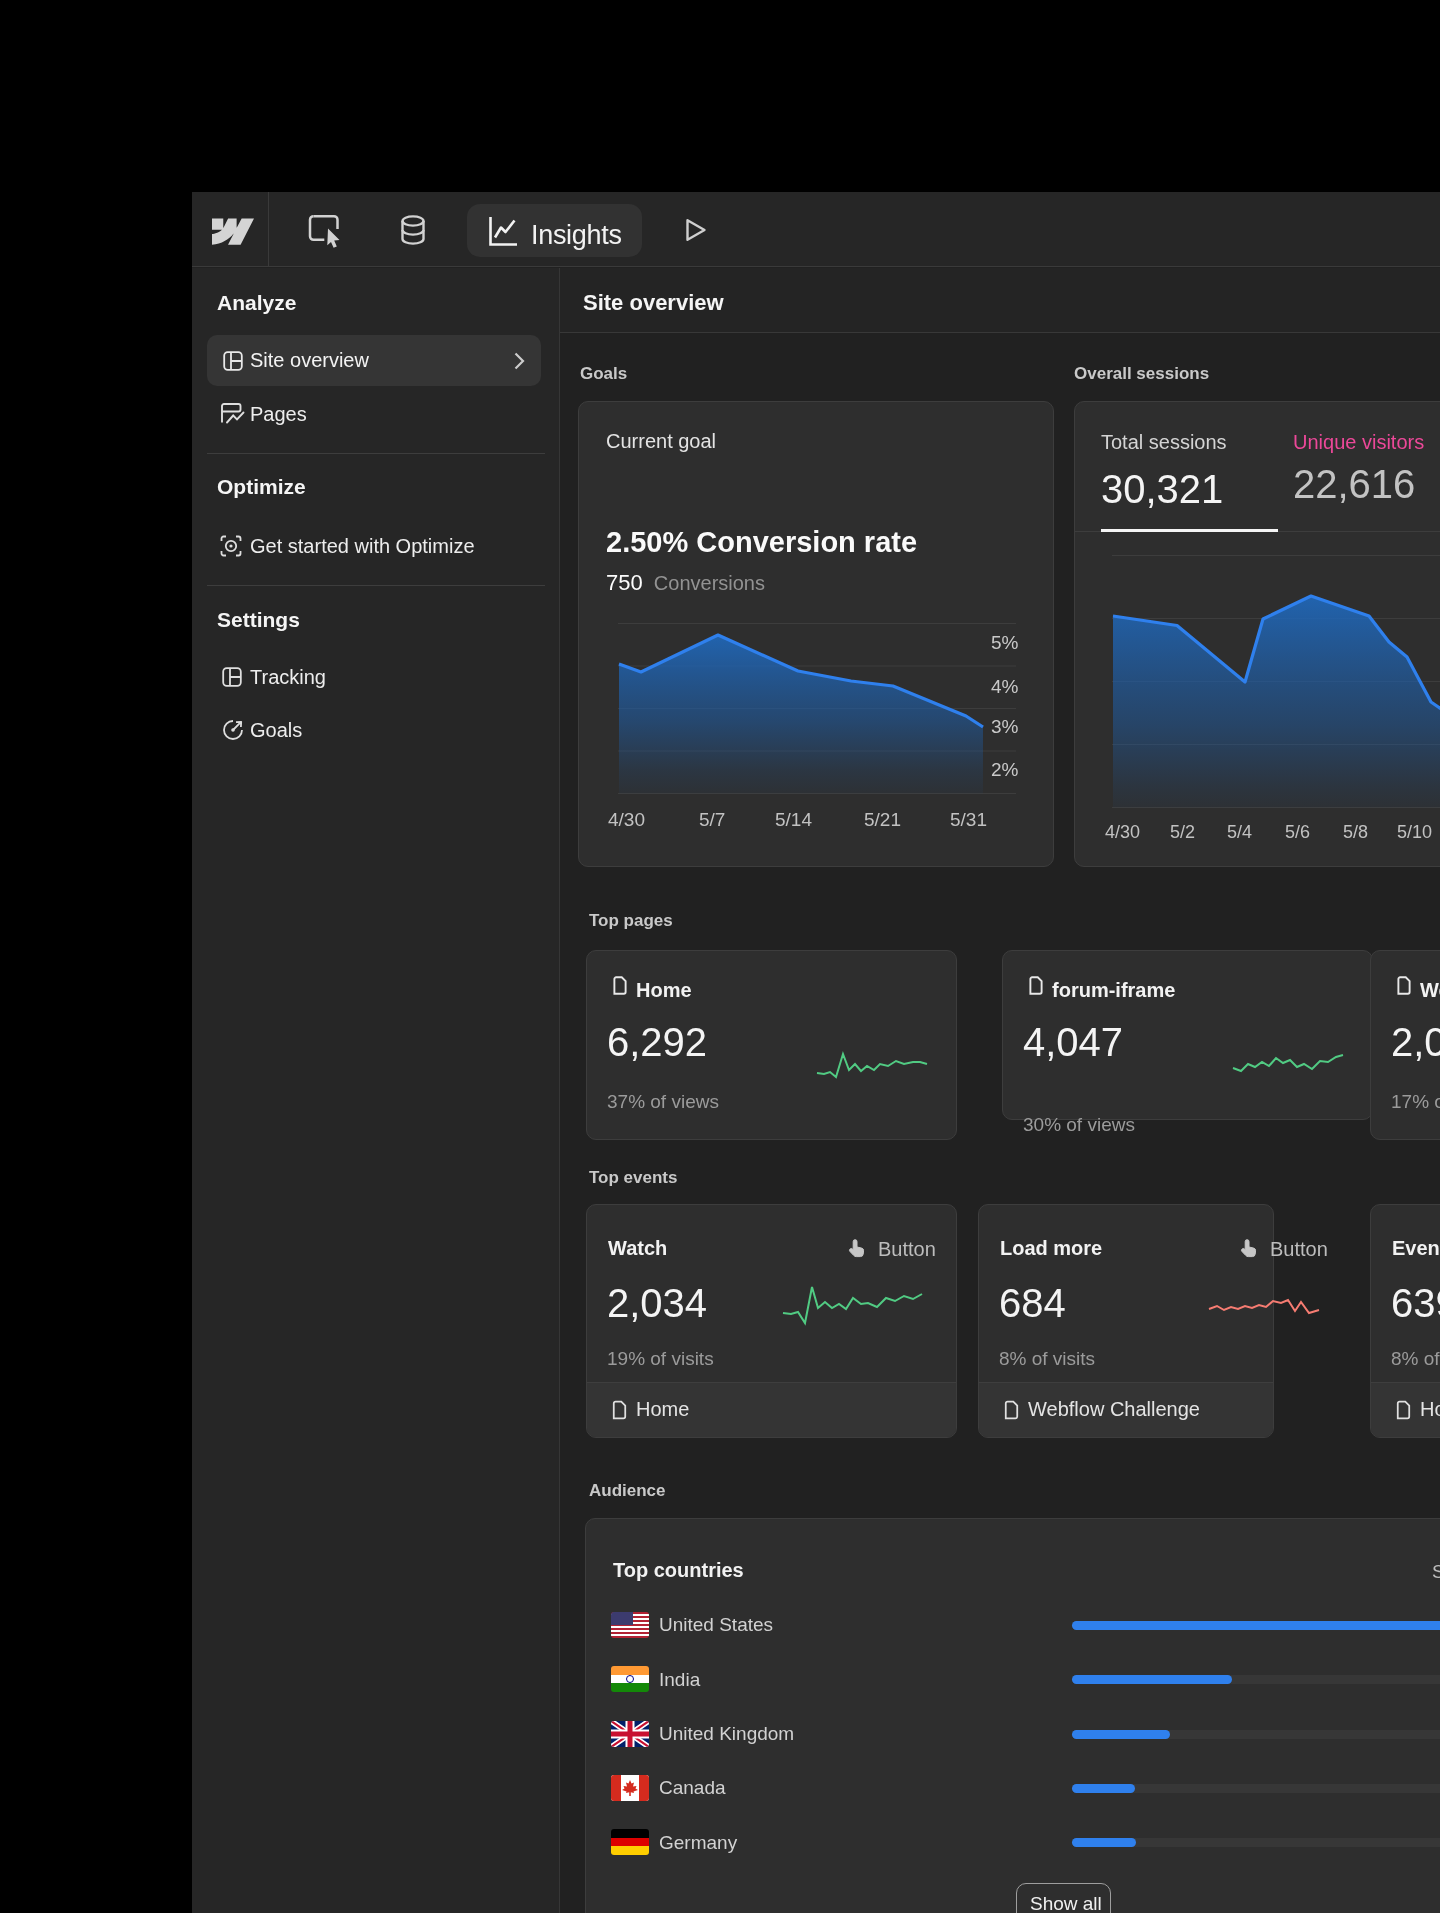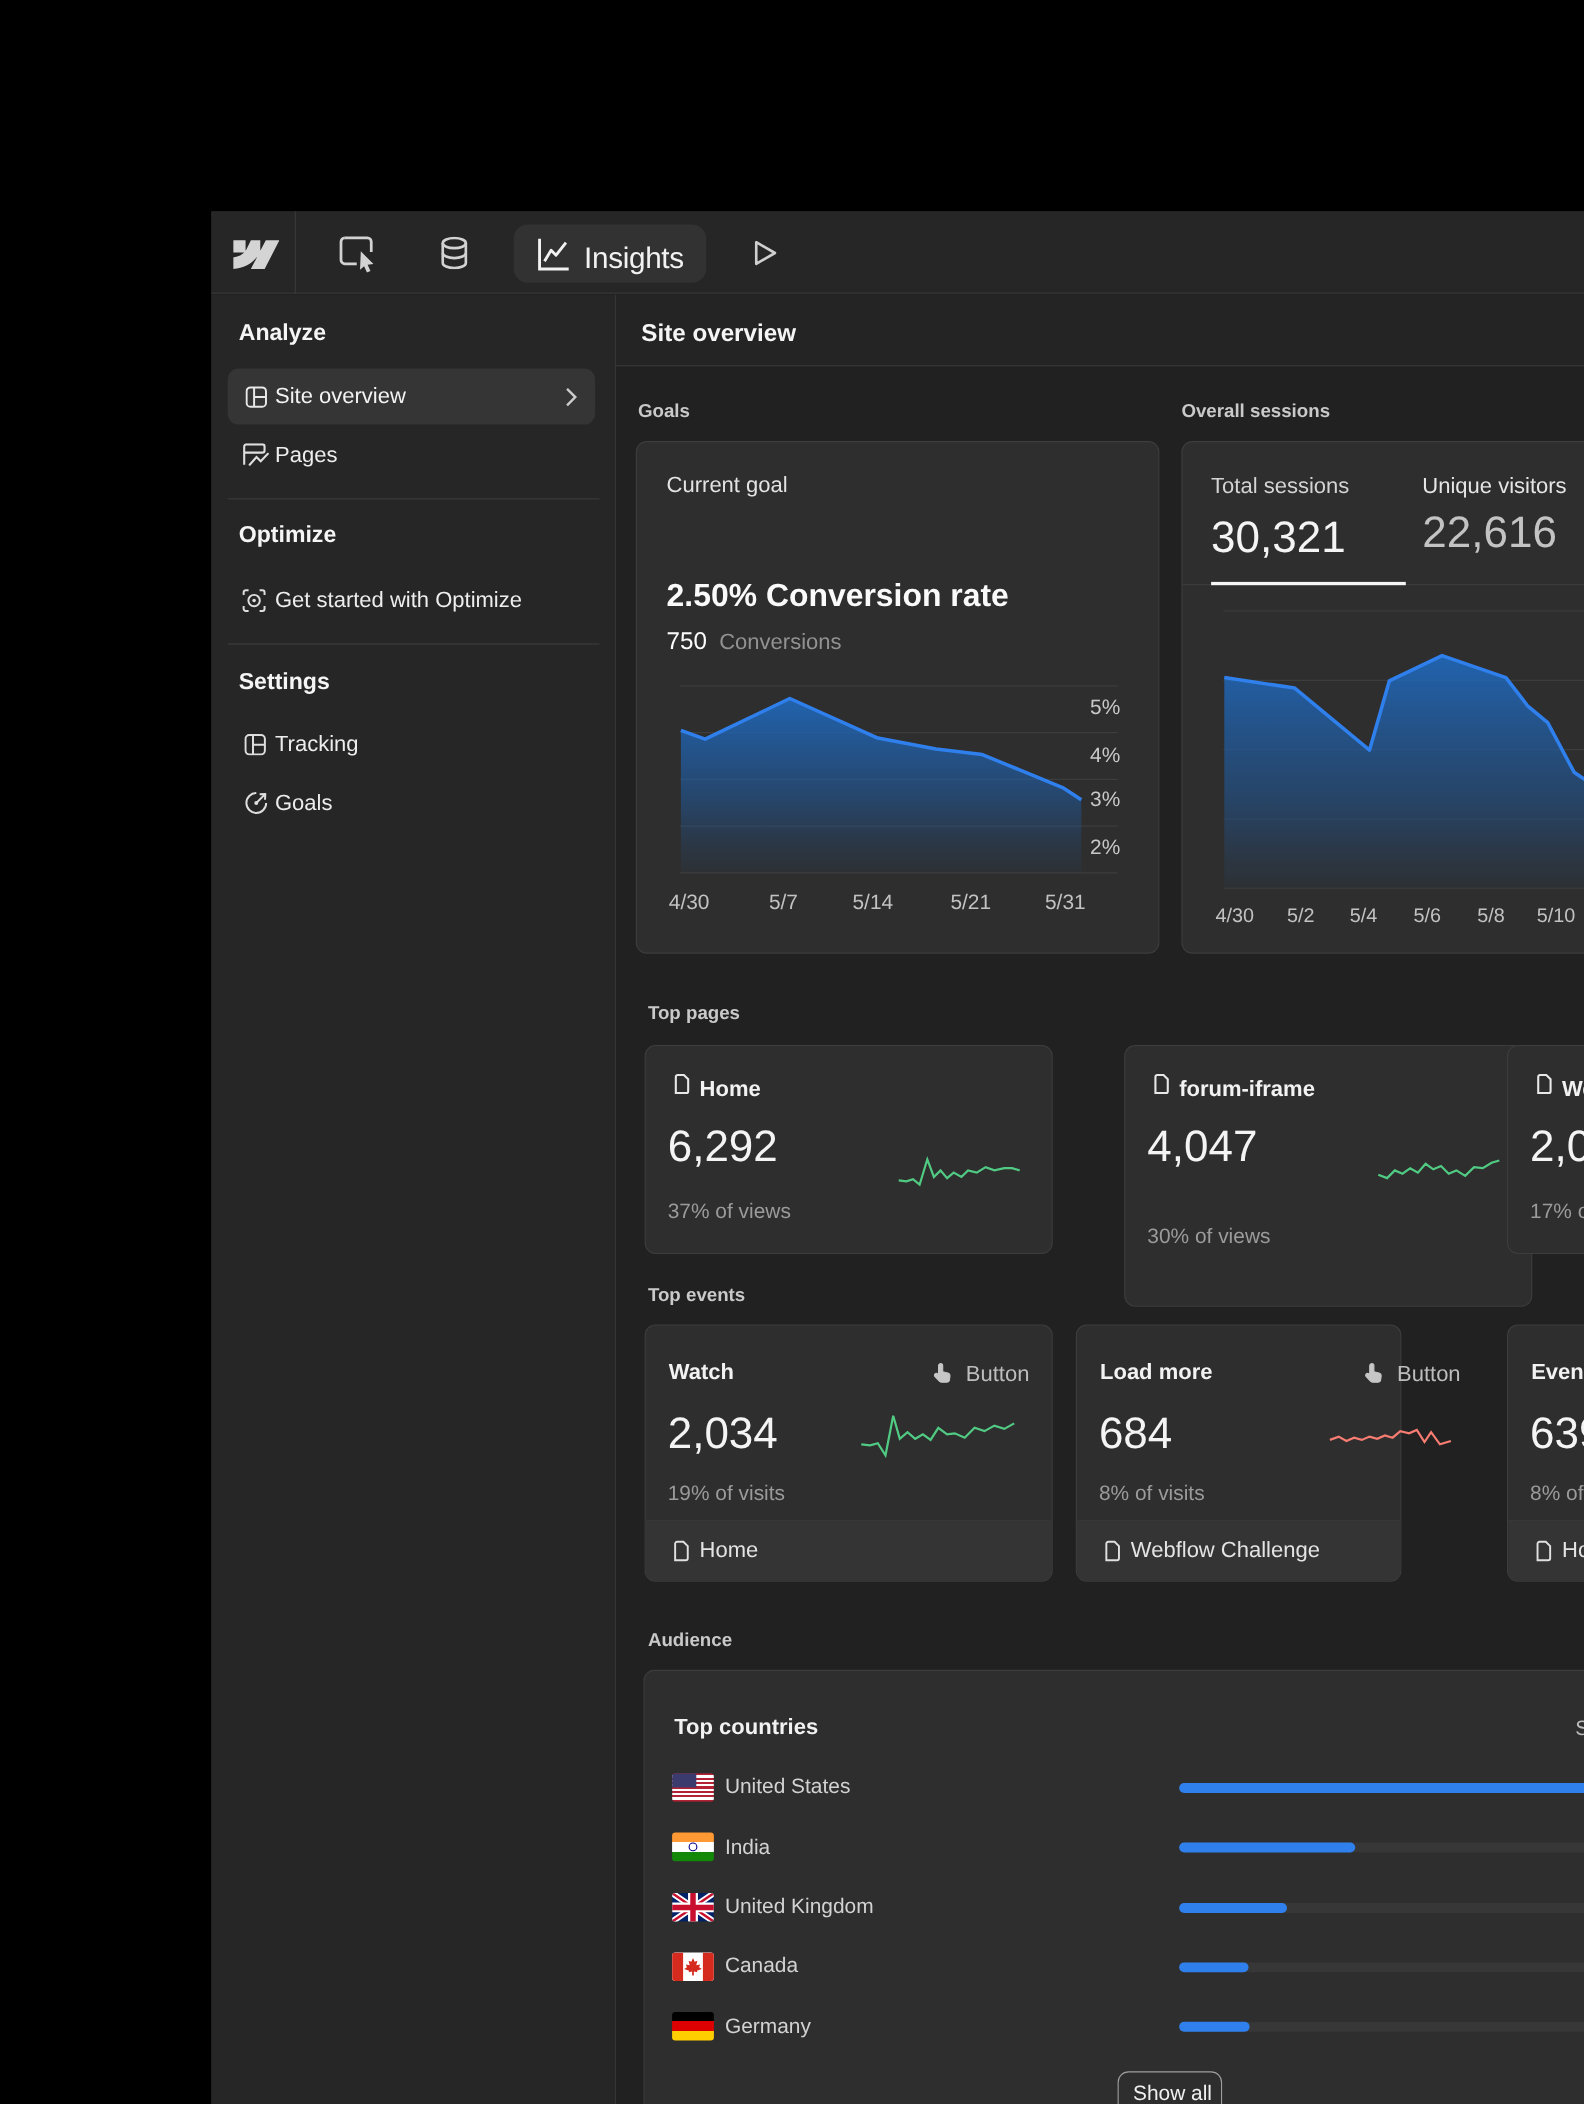--- a/index.html
+++ b/index.html
@@ -159,21 +159,21 @@
         <text x="285" y="213" fill="#c2c2c2">5/21</text>
         <text x="371" y="213" fill="#c2c2c2">5/31</text>
       </g>
     </svg>
   </div>
 
   <div class="seclabel" style="left:882px;top:172px;">Overall sessions</div>
   <div class="card" style="left:882px;top:209px;width:476px;height:466px;">
     <div style="position:absolute;left:26px;top:29px;font-size:20px;color:#d4d4d4;">Total sessions</div>
     <div class="bignum" style="left:26px;top:65px;">30,321</div>
-    <div style="position:absolute;left:218px;top:29px;font-size:20px;color:#e5e5e5;">Unique visitors</div>
+    <div style="position:absolute;left:218px;top:29px;font-size:20px;color:#ec4899;">Unique visitors</div>
     <div class="bignum" style="left:218px;top:60px;color:#c3c3c3;">22,616</div>
     <div style="position:absolute;left:0;top:129px;width:476px;height:1px;background:#3d3d3d;"></div>
     <div style="position:absolute;left:26px;top:127px;width:177px;height:3px;background:#f5f5f5;"></div>
     <svg width="476" height="300" viewBox="0 0 476 300" style="position:absolute;left:0;top:140px;">
       <defs>
         <linearGradient id="sfill" x1="0" y1="0" x2="0" y2="1">
           <stop offset="0" stop-color="#2068ba" stop-opacity="0.92"></stop>
           <stop offset="0.6" stop-color="#1f5ca3" stop-opacity="0.5"></stop>
           <stop offset="0.9" stop-color="#1f5ca3" stop-opacity="0.15"></stop>
           <stop offset="1" stop-color="#1f5ca3" stop-opacity="0.06"></stop>
@@ -204,21 +204,21 @@
     <svg width="16" height="19" viewBox="0 0 17 22" style="position:absolute;left:25px;top:25px;">
       <path d="M2 20.5 V3.5 a2 2 0 0 1 2 -2 H10.5 L15 6 V18.5 a2 2 0 0 1 -2 2 Z" fill="none" stroke="#e8e8e8" stroke-width="2.2"></path>
     </svg>
     <div class="cardtitle" style="left:49px;top:28px;">Home</div>
     <div class="bignum" style="left:20px;top:69px;">6,292</div>
     <svg width="112" height="42" viewBox="0 0 112 42" style="position:absolute;left:229px;top:92px;">
       <polyline points="1,30 8,31 14,29 20,34 27,11 33,27 39,21 45,28 51,23 58,27 64,21 72,23 80,18 88,21 97,19 104,19 111,21" fill="none" stroke="#51cb83" stroke-width="2"></polyline>
     </svg>
     <div class="sub" style="left:20px;top:140px;">37% of views</div>
   </div>
-  <div class="card" style="left:830px;top:758px;width:371px;height:238px;">
+  <div class="card" style="left:810px;top:758px;width:371px;height:170px;">
     <svg width="16" height="19" viewBox="0 0 17 22" style="position:absolute;left:25px;top:25px;">
       <path d="M2 20.5 V3.5 a2 2 0 0 1 2 -2 H10.5 L15 6 V18.5 a2 2 0 0 1 -2 2 Z" fill="none" stroke="#e8e8e8" stroke-width="2.2"></path>
     </svg>
     <div class="cardtitle" style="left:49px;top:28px;">forum-iframe</div>
     <div class="bignum" style="left:20px;top:69px;">4,047</div>
     <svg width="112" height="42" viewBox="0 0 112 42" style="position:absolute;left:229px;top:92px;">
       <polyline points="1,25 9,28 16,21 23,24 30,19 37,23 44,15 51,20 58,17 65,24 72,21 80,26 88,18 96,19 104,14 111,12" fill="none" stroke="#51cb83" stroke-width="2"></polyline>
     </svg>
     <div class="sub" style="left:20px;top:140px;margin-top:23px;">30% of views</div>
   </div>

